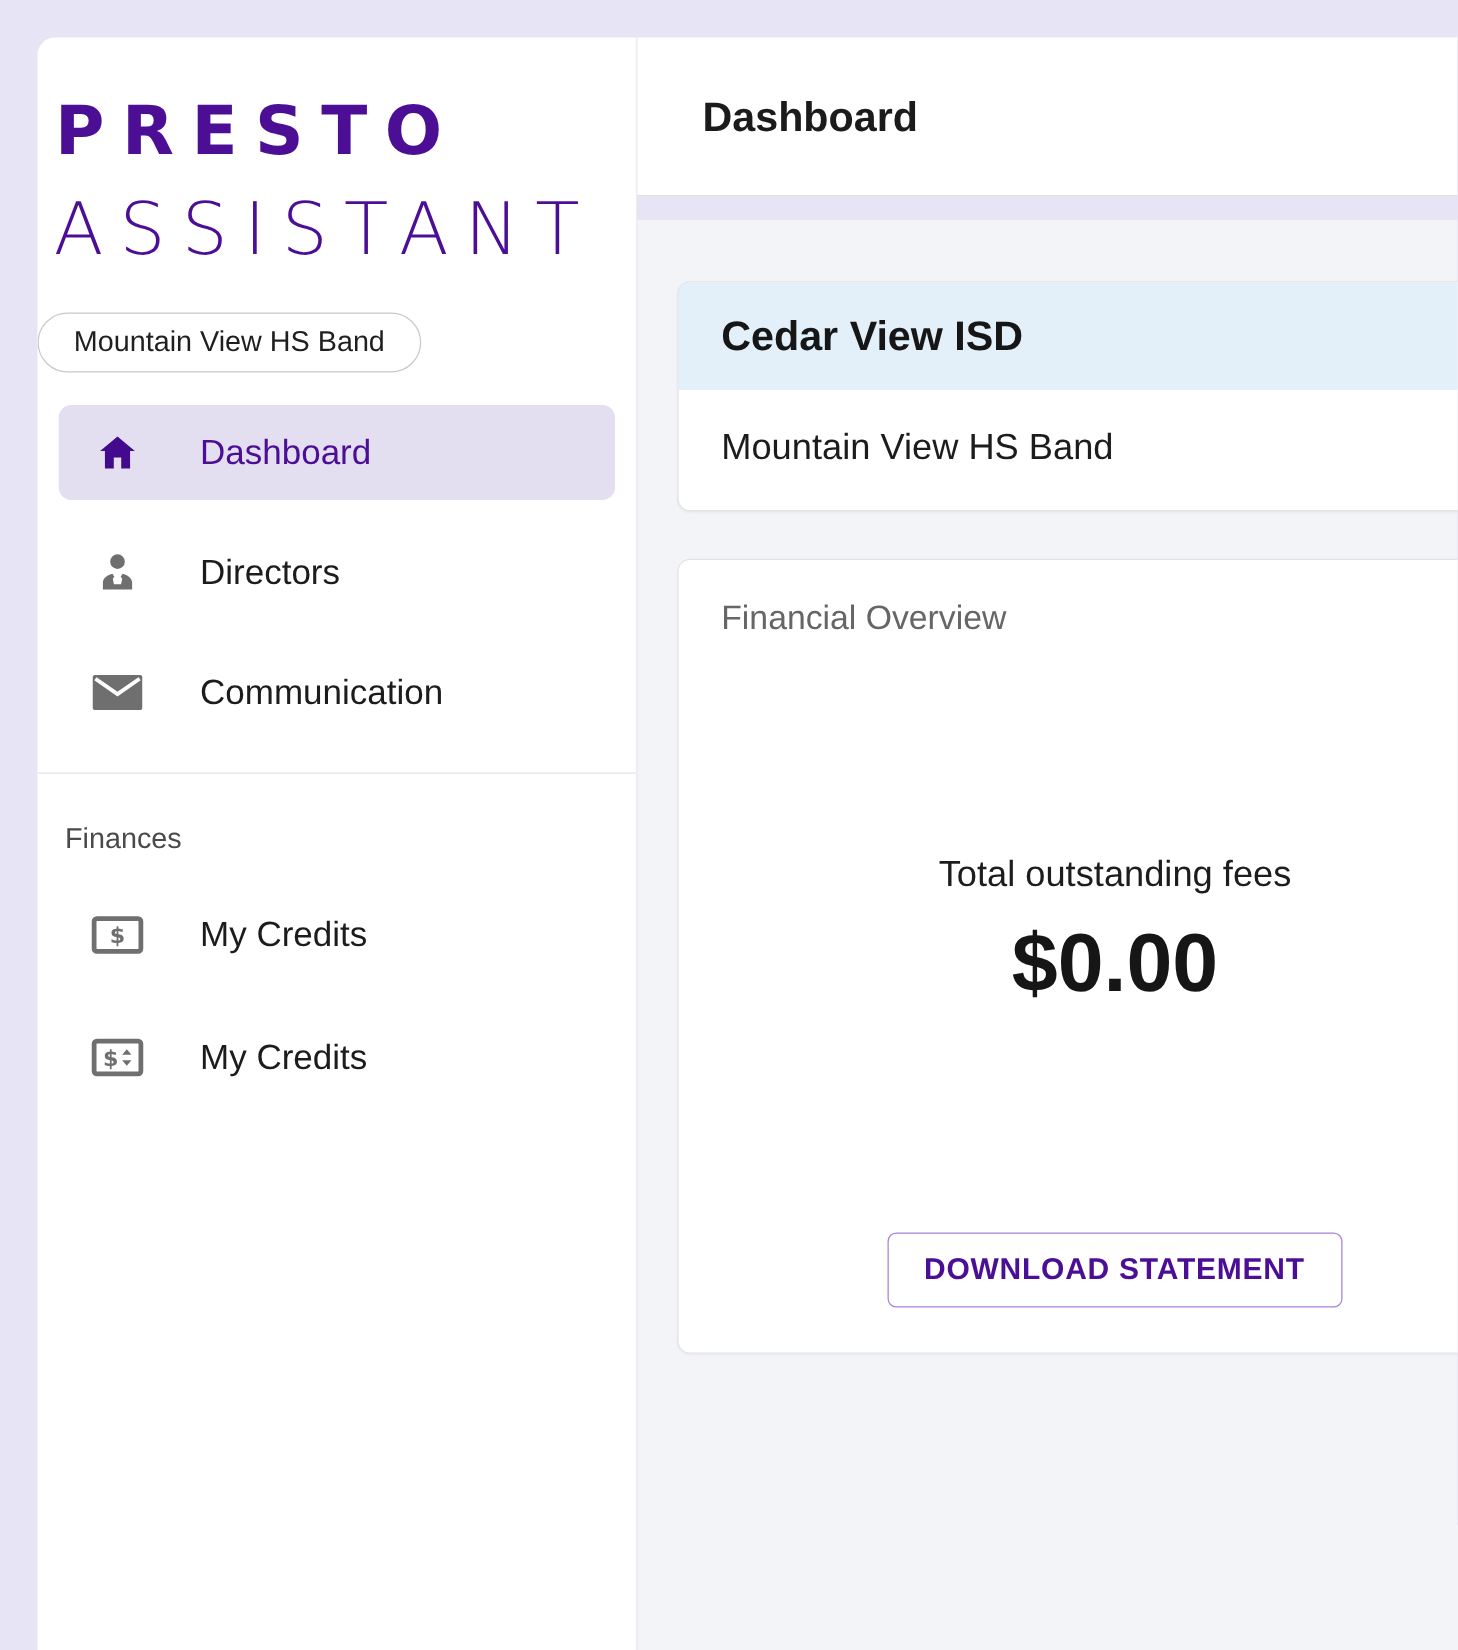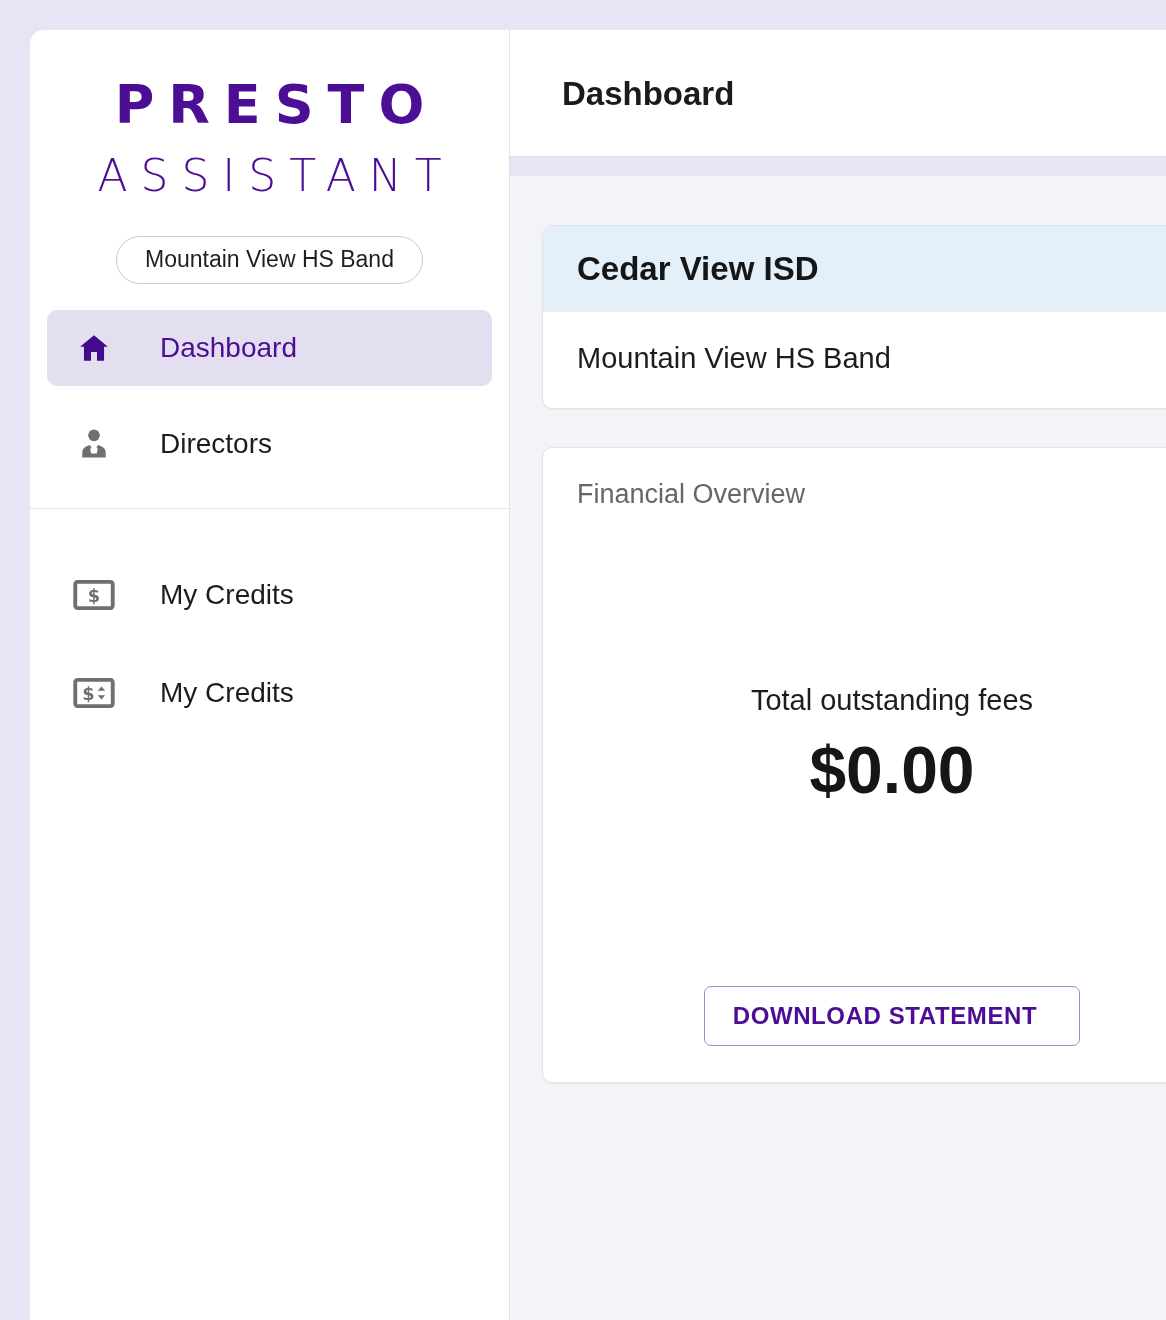--- a/index.html
+++ b/index.html
@@ -29,36 +29,36 @@
     width: 480px;
     height: 1290px;
     background: #ffffff;
     border-top-left-radius: 14px;
     border-right: 1px solid #e2e2e6;
     overflow: hidden;
   }
 
   .logo-block {
     padding-top: 48px;
-    text-align: center;
+    text-align: left;
   }
 
   .logo-presto {
     font-family: "DejaVu Sans", sans-serif;
     font-size: 54px;
     font-weight: 700;
     letter-spacing: 14px;
     color: #4b0e95;
     line-height: 1;
     padding-left: 14px;
   }
 
   .logo-assistant {
     font-family: "DejaVu Sans", sans-serif;
-    font-size: 44px;
+    font-size: 58px;
     font-weight: 300;
     letter-spacing: 13px;
     color: #4b0e95;
     line-height: 1;
     margin-top: 22px;
     padding-left: 13px;
   }
 
   .org-pill {
     display: inline-block;
@@ -243,21 +243,21 @@
 
   .btn-outline {
     border: 1px solid #a983d6;
     border-radius: 7px;
     background: transparent;
     color: #4b0e95;
     font-family: "Liberation Sans", sans-serif;
     font-size: 24px;
     font-weight: bold;
     letter-spacing: 0.6px;
-    padding: 17px 42px 17px 28px;
+    padding: 17px 29px 17px 28px;
     line-height: 1;
     cursor: pointer;
   }
 </style>
 </head>
 <body>
 
 <div id="app">
 
   <aside id="sidebar">
@@ -282,27 +282,37 @@
       <div class="nav-item">
         <span class="nav-icon">
           <svg width="36" height="36" viewBox="0 0 24 24" fill="currentColor" aria-hidden="true">
             <circle cx="12" cy="6.2" r="3.9"></circle>
             <path d="M4.2 21 v-3.6 c0-2.4 2.6-4.1 5.1-4.7 l1.0 1.6 -0.8 1.0 0.6 3.0 h3.8 l0.6 -3.0 -0.8 -1.0 1.0 -1.6 c2.5 0.6 5.1 2.3 5.1 4.7 V21 Z"></path>
           </svg>
         </span>
         <span class="nav-label">Directors</span>
       </div>
 
+      <div class="nav-item">
+        <span class="nav-icon">
+          <svg width="40" height="34" viewBox="0 0 24 20" fill="currentColor" aria-hidden="true">
+            <path d="M1.2 1.6 h21.6 a1.2 1.2 0 0 1 1.2 1.2 v14.4 a1.2 1.2 0 0 1 -1.2 1.2 H1.2 A1.2 1.2 0 0 1 0 17.2 V2.8 A1.2 1.2 0 0 1 1.2 1.6 Z"></path>
+            <path d="M1.4 3.4 L12 10.8 L22.6 3.4" fill="none" stroke="#ffffff" stroke-width="1.9"></path>
+          </svg>
+        </span>
+        <span class="nav-label">Communication</span>
+      </div>
 
 
     </nav>
 
     <div class="nav-divider"></div>
 
     <nav class="nav-group secondary">
+      <div class="nav-section-label">Finances</div>
 
       <div class="finances-list">
 
 
         <div class="nav-item">
           <span class="nav-icon">
             <svg width="42" height="32" viewBox="0 0 26 19" aria-hidden="true">
               <rect x="1.4" y="1.4" width="23.2" height="16.2" rx="1.4" fill="none" stroke="currentColor" stroke-width="2.4"></rect>
               <text x="13" y="13.6" text-anchor="middle" font-family="DejaVu Sans, sans-serif" font-size="11" font-weight="bold" fill="currentColor">$</text>
             </svg>

